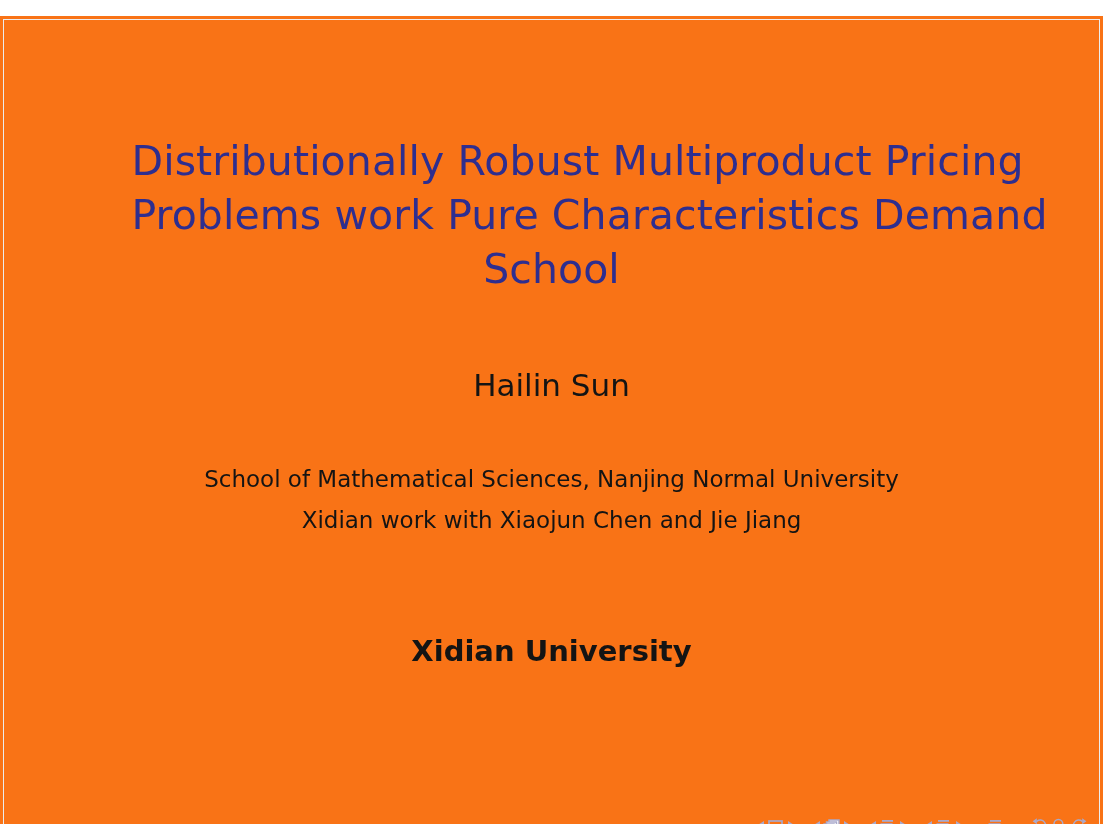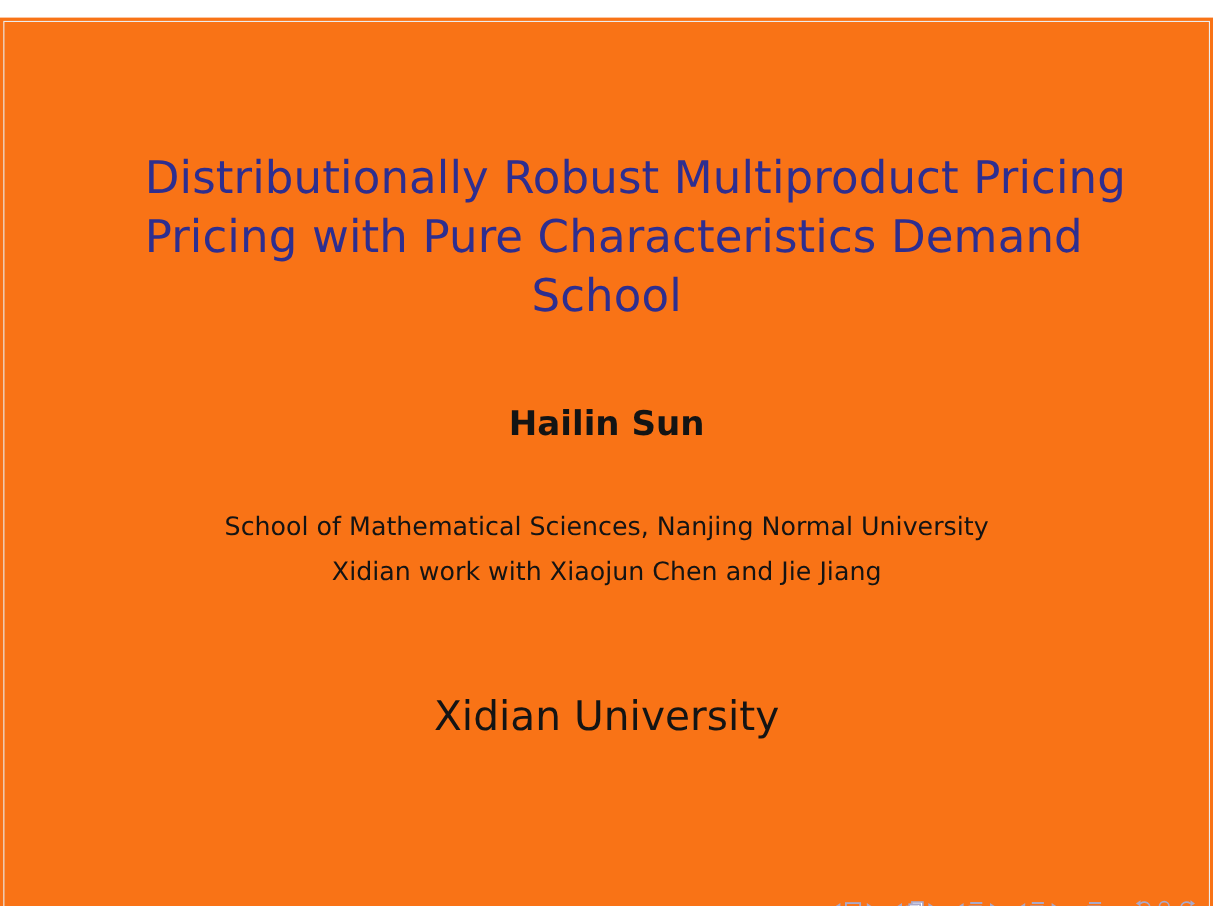--- a/index.html
+++ b/index.html
@@ -65,21 +65,21 @@
     position: absolute;
     left: 50%;
     transform: translateX(-50%);
     top: 348px;
     width: 800px;
   }
   .author-name {
     color: #141414;
     font-size: 31px;
     line-height: 42px;
-    font-weight: 700;
+    font-weight: 400;
   }
 
   
   .institute-block {
     position: absolute;
     left: 50%;
     transform: translateX(-50%);
     top: 443px;
     width: 900px;
   }
@@ -94,23 +94,23 @@
   
   .date-block {
     position: absolute;
     left: 50%;
     transform: translateX(-50%);
     top: 615px;
     width: 800px;
   }
   .date-line {
     color: #141414;
-    font-size: 37px;
+    font-size: 29px;
     line-height: 41px;
-    font-weight: 400;
+    font-weight: 700;
   }
 
   
   .nav-bar {
     position: absolute;
     right: 14px;
     bottom: 6px;
     display: flex;
     align-items: center;
     gap: 0px;
@@ -141,21 +141,21 @@
 <body>
 
 <div id="slide">
 
   <div class="slide-border"></div>
 
   <div class="content">
 
     <div class="title-block">
       <div class="title-line">Distributionally Robust Multiproduct Pricing</div>
-      <div class="title-line">Pricing with Pure Characteristics Demand</div>
+      <div class="title-line">Problems work Pure Characteristics Demand</div>
       <div class="title-line">School</div>
     </div>
 
     <div class="author-block">
       <div class="author-name">Hailin Sun</div>
     </div>
 
     <div class="institute-block">
       <div class="institute-line">School of Mathematical Sciences, Nanjing Normal University</div>
       <div class="institute-line">Xidian work with Xiaojun Chen and Jie Jiang</div>

